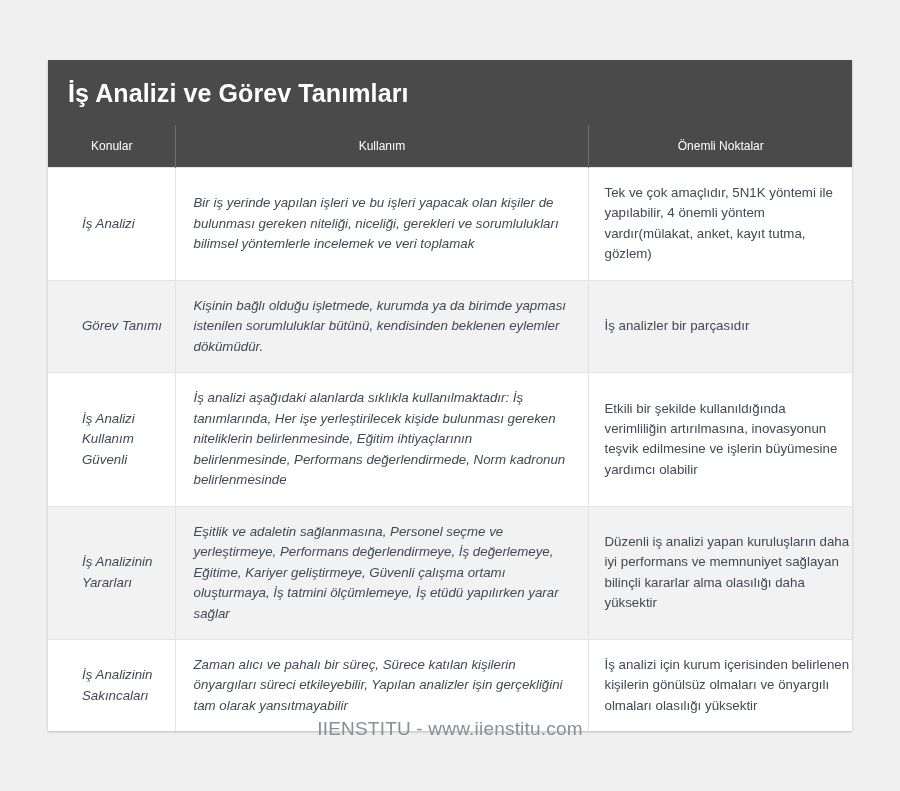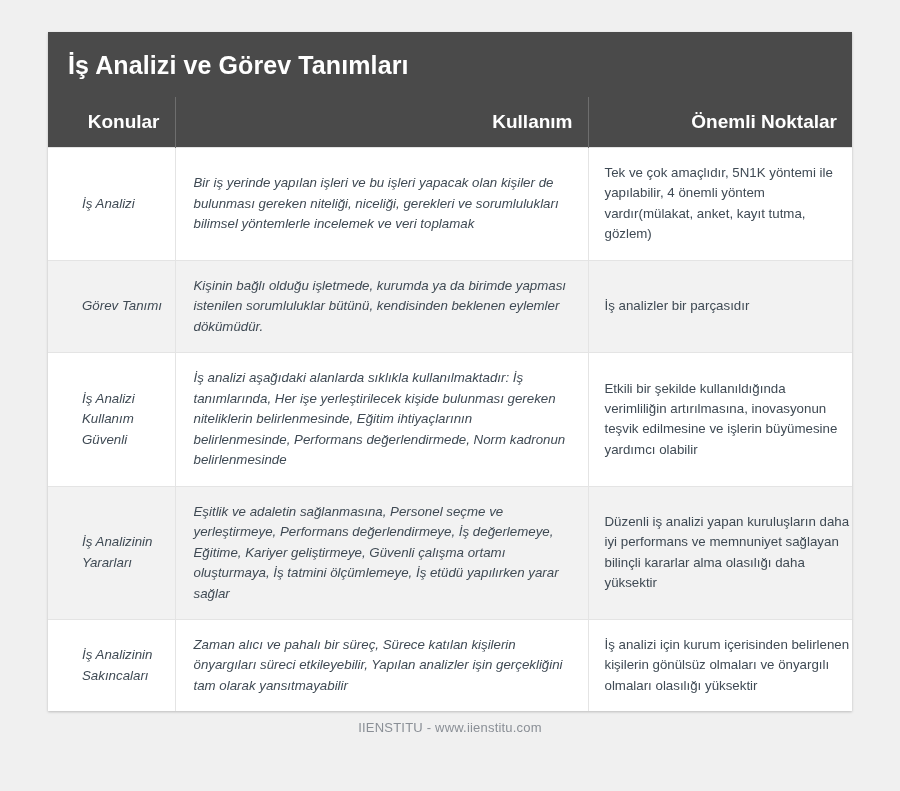--- a/index.html
+++ b/index.html
@@ -19,21 +19,21 @@
   .page {
     position: relative;
     width: 900px;
     height: 791px;
     box-sizing: border-box;
   }
 
   .card {
     position: absolute;
     left: 48px;
-    top: 32px;
+    top: 60px;
     width: 804px;
     background: #ffffff;
     box-shadow: 0 1px 3px rgba(0,0,0,0.13), 0 1px 2px rgba(0,0,0,0.10);
   }
 
   
   .title-bar {
     background: #4a4a4a;
     padding: 18px 20px 17px 20px;
     box-sizing: border-box;
@@ -52,23 +52,23 @@
     border-collapse: collapse;
     width: 100%;
     table-layout: fixed;
   }
 
   thead tr {
     background: #4a4a4a;
   }
   thead th {
     color: #ffffff;
-    font-size: 19px;
-    font-weight: bold;
-    text-align: right;
+    font-size: 12px;
+    font-weight: normal;
+    text-align: center;
     padding: 14px 15px 14px 16px;
     border-left: 1px solid #6e6e6e;
     box-sizing: border-box;
     vertical-align: middle;
   }
   thead th:first-child {
     border-left: none;
   }
 
   tbody tr {
@@ -115,21 +115,21 @@
   
   .footer {
     position: absolute;
     left: 0;
     top: 718px;
     width: 900px;
     text-align: center;
   }
   .footer-text {
     color: #8a8f96;
-    font-size: 13px;
+    font-size: 19px;
     letter-spacing: 0.2px;
   }
 </style>
 </head>
 <body>
 
 <div class="page">
 
   <div class="card">
 

